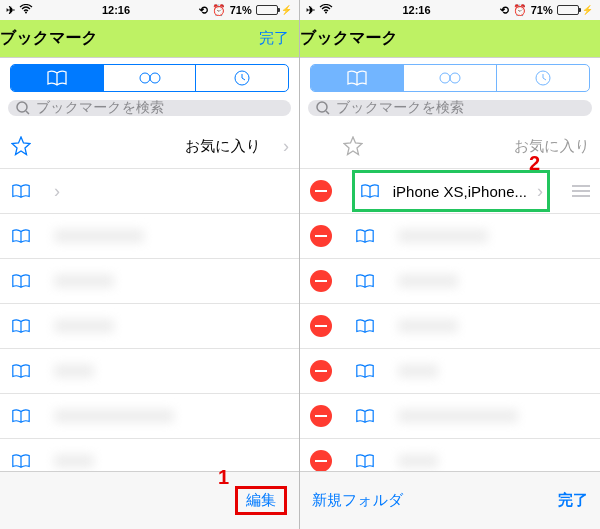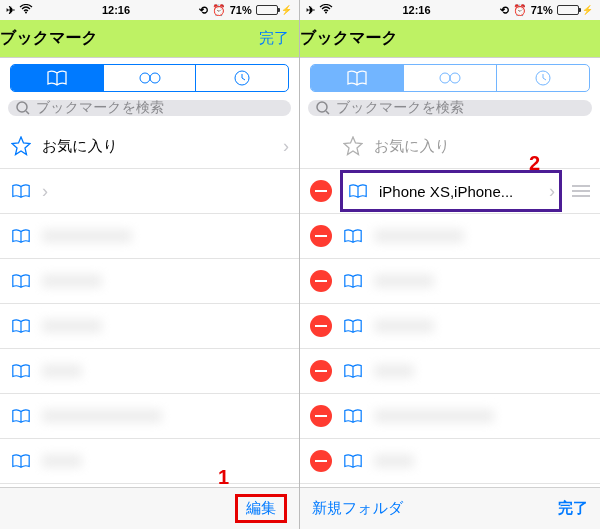--- a/index.html
+++ b/index.html
@@ -23,38 +23,38 @@
   .segmented .seg { flex: 1; display: flex; align-items: center; justify-content: center; border-right: 1px solid #007aff; }
   .segmented .seg:last-child { border-right: none; }
   .segmented .seg.active { background: #007aff; }
   .segmented .seg.active svg { stroke: #fff; fill: #fff; }
   .segmented .seg svg { stroke: #007aff; fill: none; }
 
   .searchbar { margin: 0 8px 8px 8px; background: #e4e4e8; border-radius: 8px; height: 16px; display: flex; align-items: center; padding: 0 8px; color: #8a8a8e; font-size: 14px; gap: 6px;}
   .searchbar svg { flex: 0 0 auto; }
 
   .list { flex: 1; overflow: hidden; }
-  .row { height: 45px; display: flex; align-items: center; padding: 0 10px; border-bottom: 0.5px solid #e3e3e3; font-size: 15px; position: relative; gap: 10px;}
+  .row { height: 45px; display: flex; align-items: center; padding: 0 10px; border-bottom: 0.5px solid #e3e3e3; font-size: 15px; position: relative; gap: 22px; text-align: right;}
   .row.fav { color: #000; }
   .row.fav.dim { color: #9a9a9a; }
   .row .icon { width: 22px; display:flex; justify-content:center; }
   .row .label { flex: 1; white-space: nowrap; overflow: hidden; text-overflow: ellipsis; }
   .row .blurred { filter: blur(5px); color: #bdbdbd; background: #eee; height: 14px; width: 90px; border-radius: 3px;}
   .row .blurred.w60 { width: 60px; }
   .row .blurred.w120 { width: 120px; }
   .row .blurred.w40 { width: 40px; }
   .row .chev { color: #c7c7cc; font-size: 18px; }
   .row .delete { width: 22px; height: 22px; background: #ff3b30; border-radius: 50%; position: relative; flex:0 0 22px;}
   .row .delete::after { content:""; position:absolute; left:5px; right:5px; top:10px; height:2px; background:#fff;}
   .row .grip { display:flex; flex-direction:column; gap:3px; width:18px; }
   .row .grip span { height:2px; background:#c7c7cc; }
 
-  .row.highlighted .inner { border: 3px solid #4c1d95; height: 42px; display:flex; align-items:center; gap:10px; flex:1; padding: 0 4px; margin-left:-2px;}
-
-  .toolbar { height: 42px; border-top: 0.5px solid #d0d0d0; background: #f7f7f7; display: flex; align-items: center; justify-content: space-between; padding: 0 12px; font-size: 15px; color: #007aff; }
+  .row.highlighted .inner { border: 3px solid #22c55e; height: 42px; display:flex; align-items:center; gap:10px; flex:1; padding: 0 4px; margin-left:-2px;}
+
+  .toolbar { height: 58px; border-top: 0.5px solid #d0d0d0; background: #f7f7f7; display: flex; align-items: center; justify-content: space-between; padding: 0 12px; font-size: 15px; color: #007aff; }
   .toolbar .edit-wrap { border: 3px solid #e60000; padding: 2px 8px; }
   .callout { position:absolute; color:#e60000; font-weight:700; font-size:20px; }
 </style>
 </head>
 <body>
 
 <div class="wrap">
 
   <div class="panel">
     <div class="statusbar">

